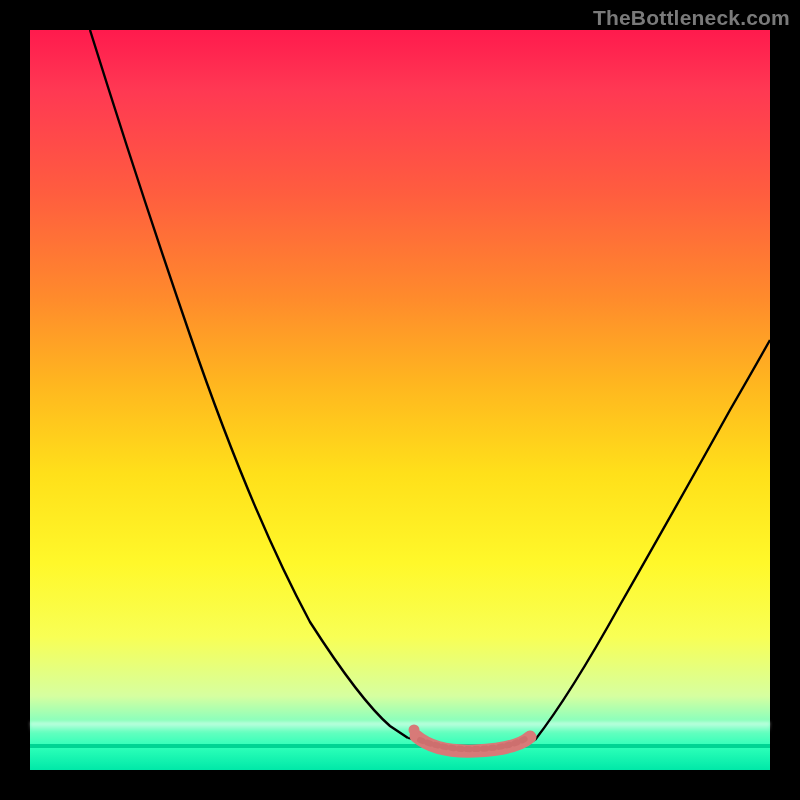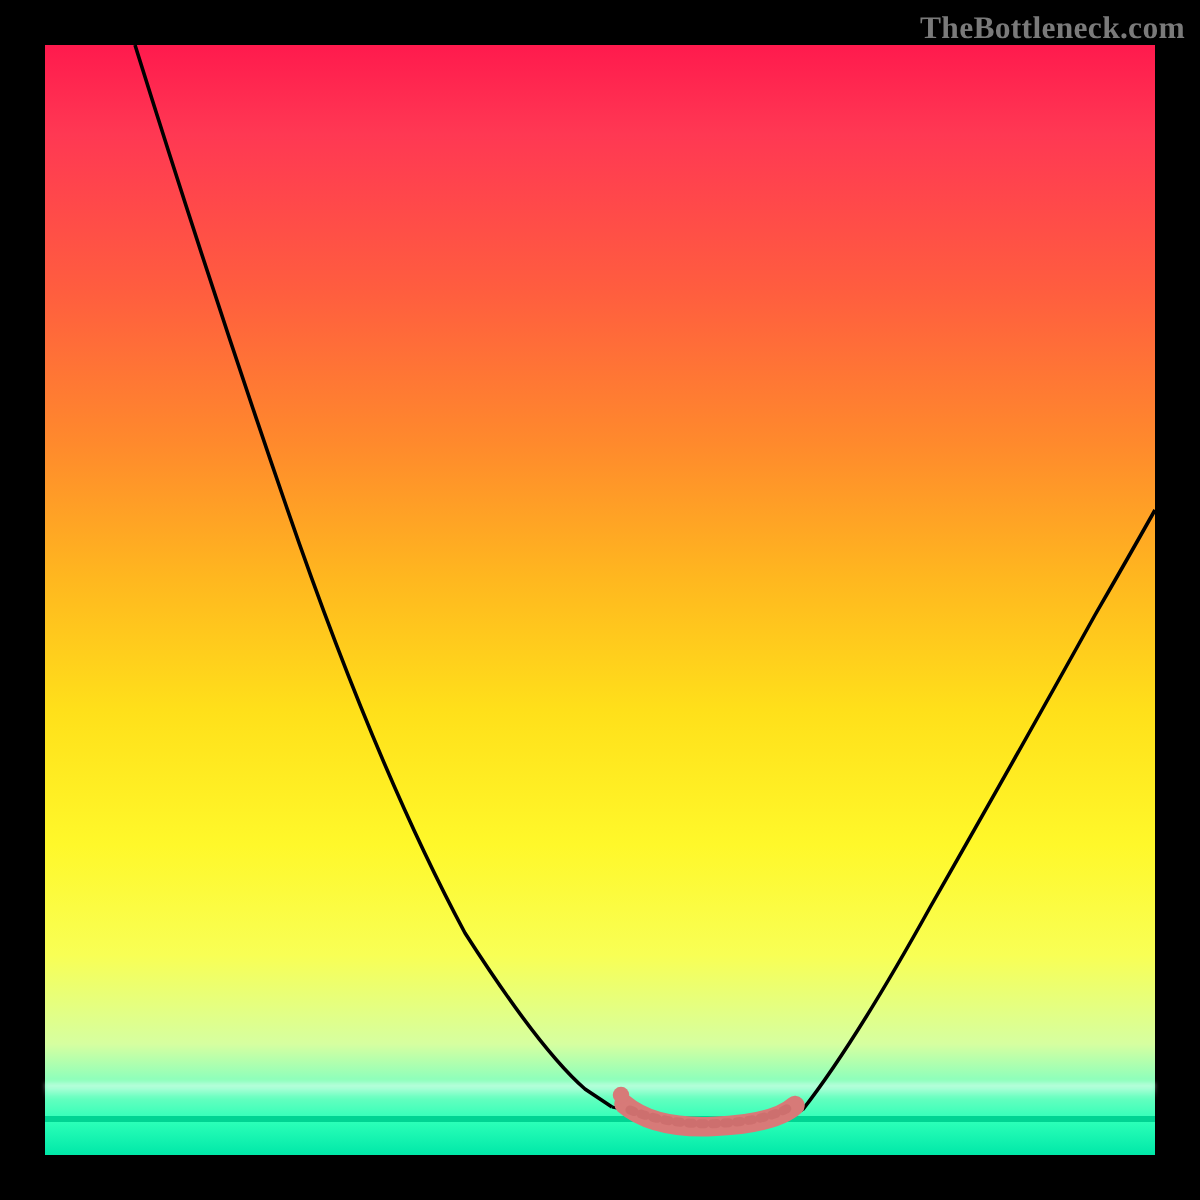--- a/index.html
+++ b/index.html
@@ -75,21 +75,20 @@
   }
   .watermark {
     position: absolute;
     top: 6px;
     right: 10px;
     color: #7a7a7a;
     font-size: 21px;
     font-weight: 600;
     letter-spacing: 0.2px;
     user-select: none;
-    font-family: Liberation Serif, serif;
   }
   svg.curve {
     position: absolute;
     left: 0;
     top: 0;
     width: 740px;
     height: 740px;
     overflow: visible;
   }
 </style>

